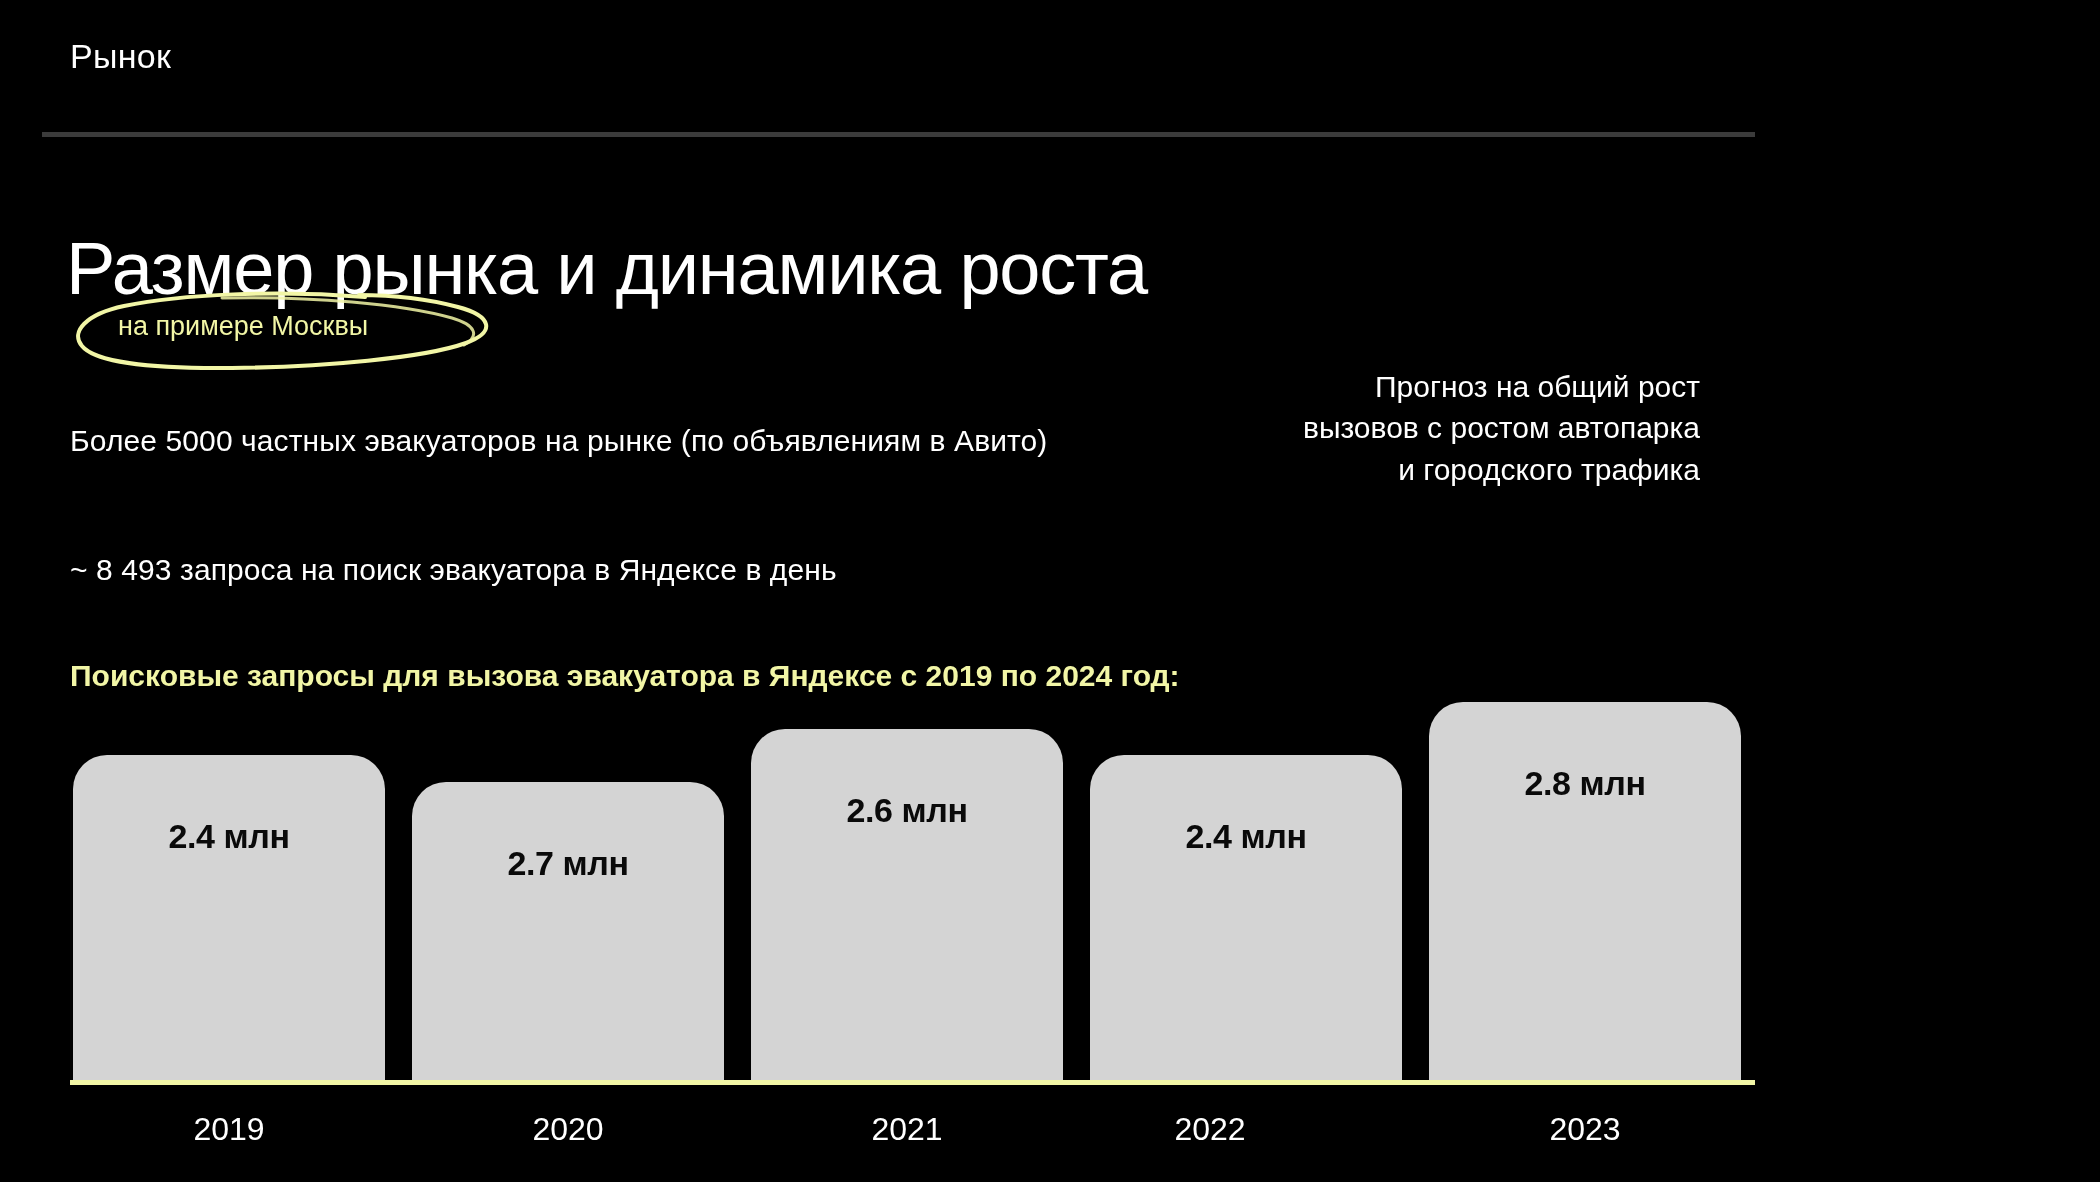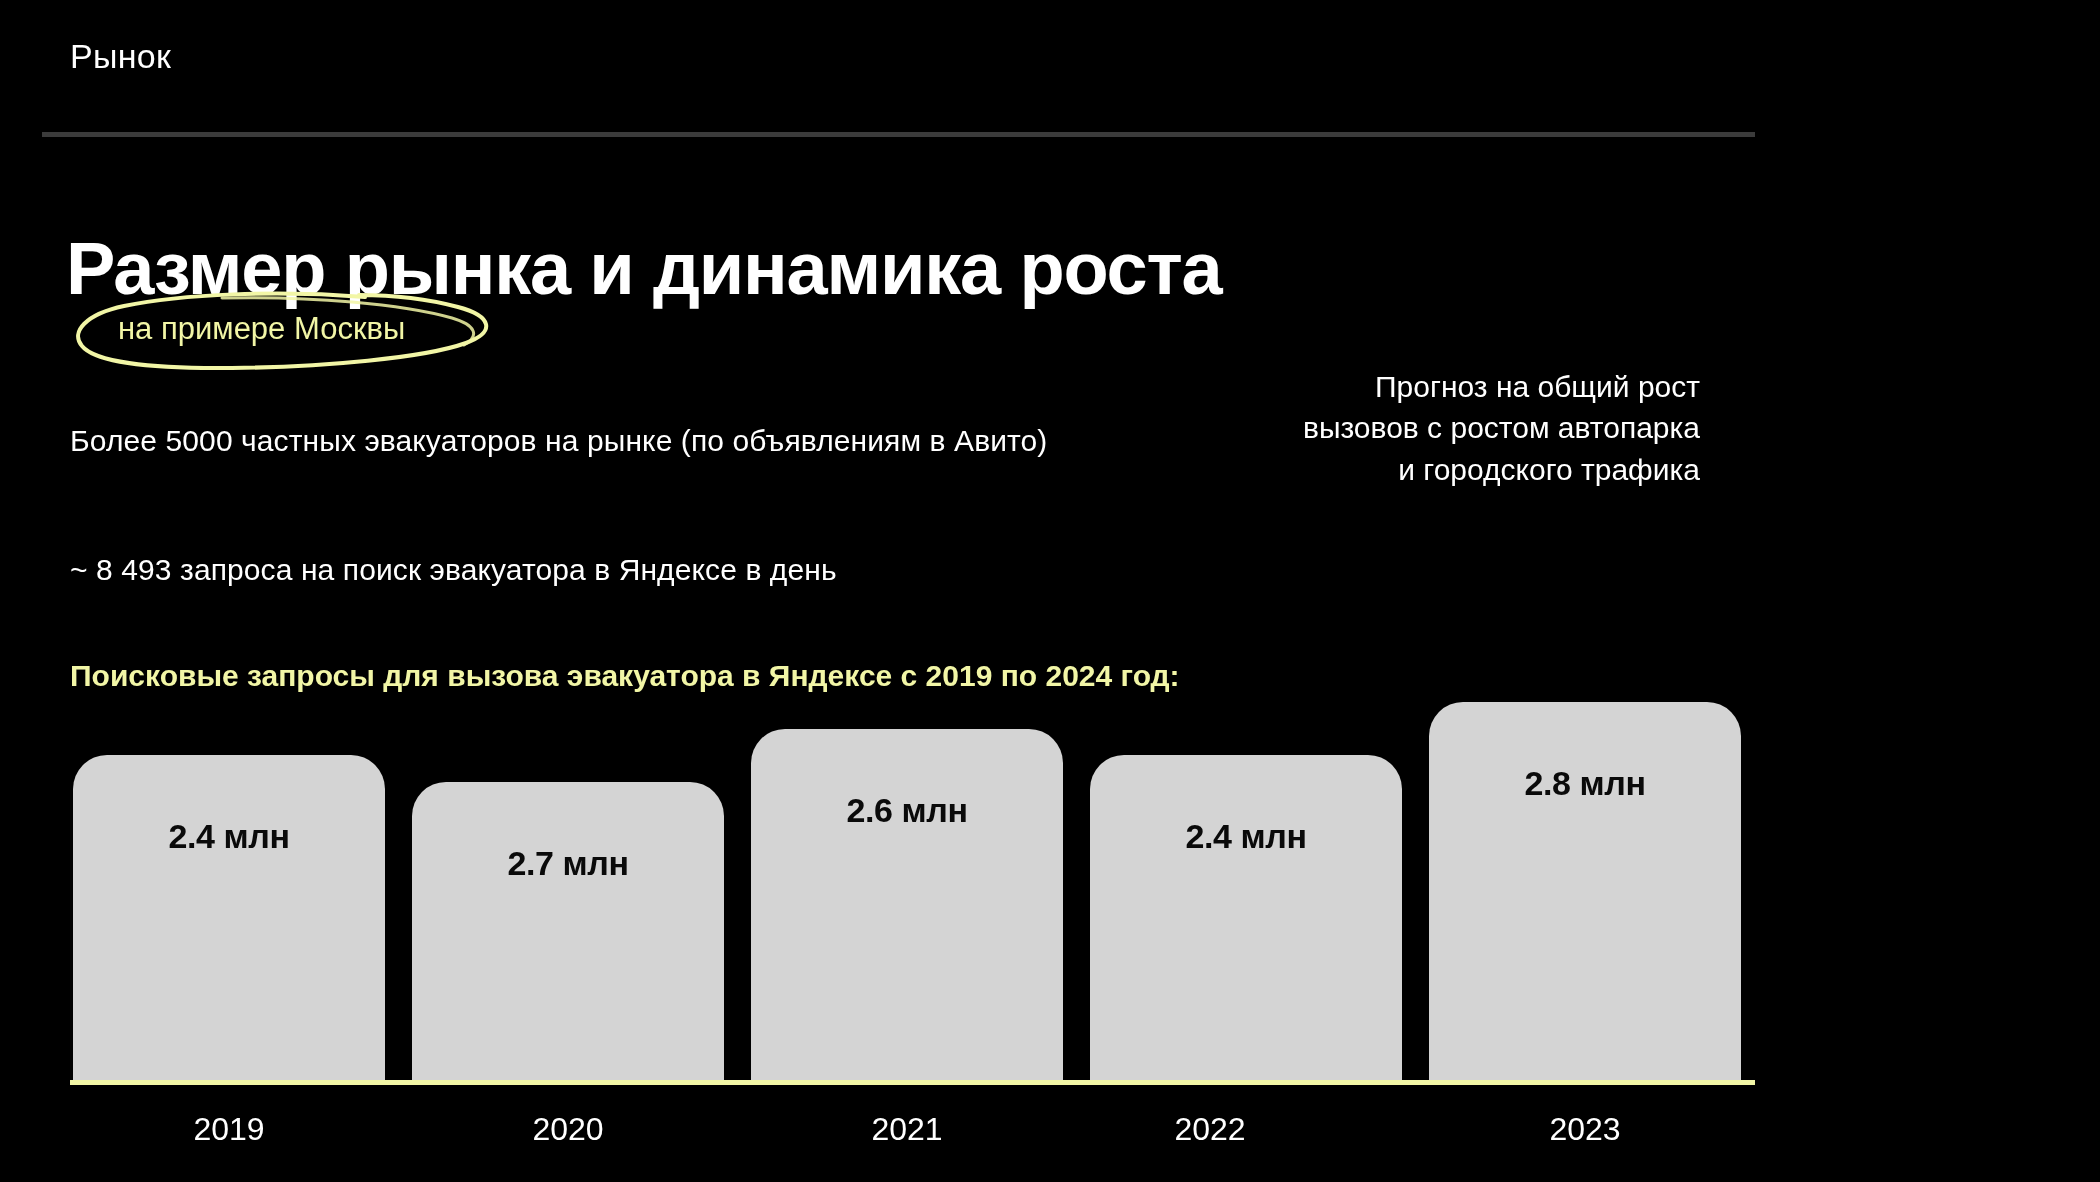--- a/index.html
+++ b/index.html
@@ -37,21 +37,21 @@
     height: 5px;
     background: #3b3b3b;
   }
 
   
   #title {
     position: absolute;
     left: 66px;
     top: 182px;
     font-size: 74px;
-    font-weight: 700;
+    font-weight: 400;
     color: #ffffff;
     letter-spacing: -1.2px;
     line-height: 1.0;
     white-space: nowrap;
     font-stretch: condensed;
   }
 
   
   #subtitle-wrap {
     position: absolute;
@@ -64,21 +64,21 @@
     position: absolute;
     left: 0;
     top: 0;
     width: 420px;
     height: 82px;
   }
   #subtitle-text {
     position: absolute;
     left: 46px;
     top: 22px;
-    font-size: 31px;
+    font-size: 27px;
     color: #f2f6a6;
     white-space: nowrap;
     line-height: 1.2;
   }
 
   
   .body-line {
     position: absolute;
     left: 70px;
     font-size: 30px;

